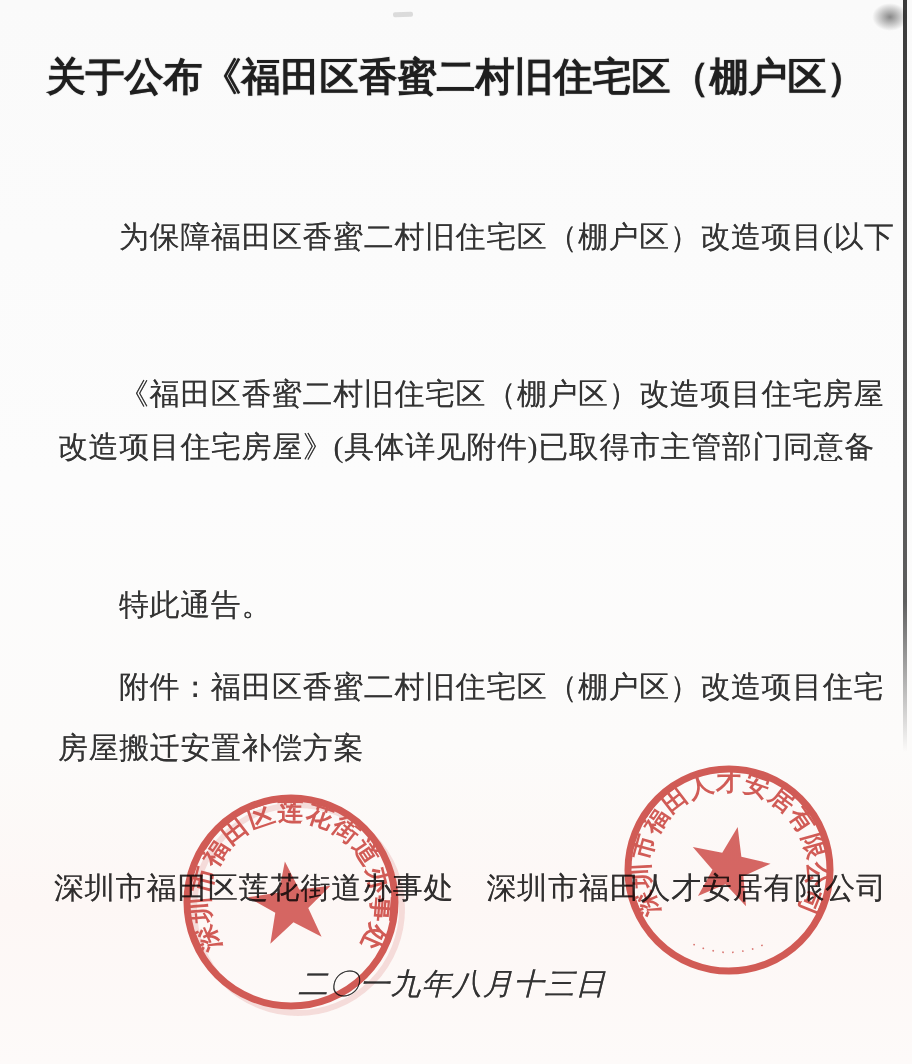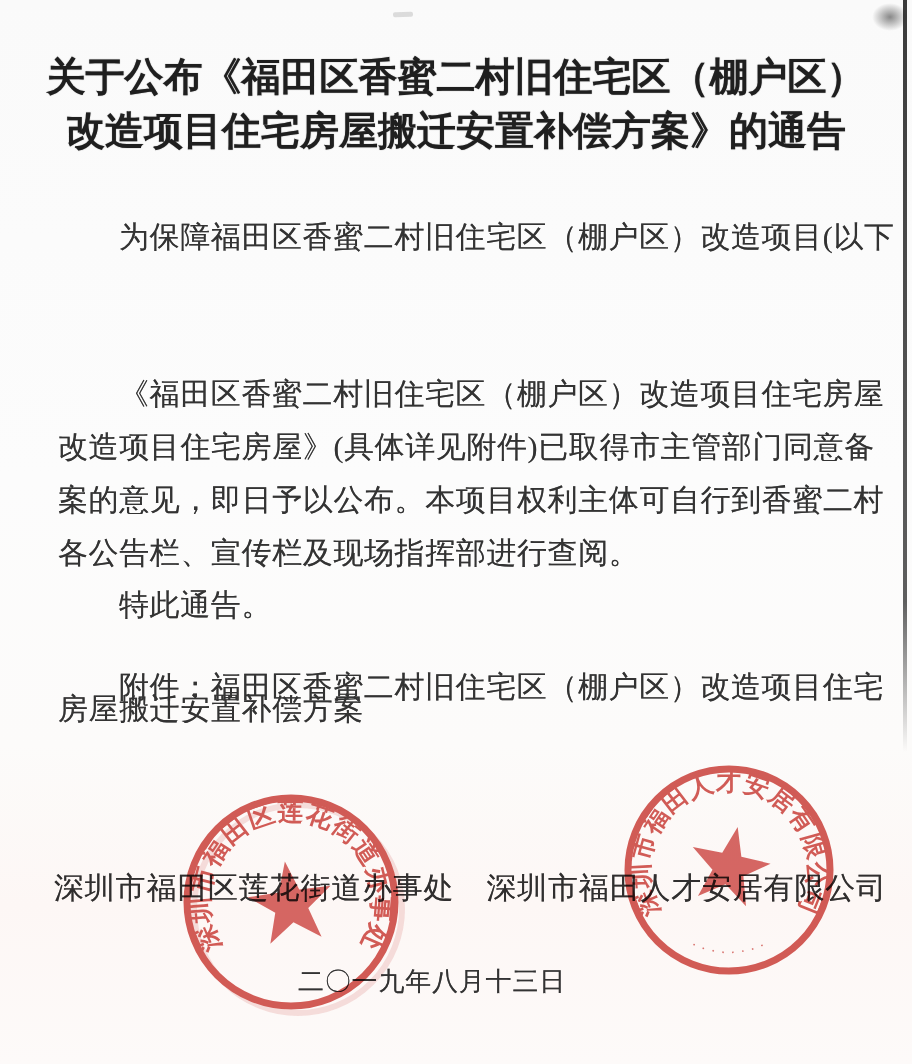--- a/index.html
+++ b/index.html
@@ -30,22 +30,23 @@
     display:flex;align-items:flex-start;
   }
   .sig-name{
     font-size:30px;letter-spacing:0.8px;white-space:nowrap;color:#302e2e;
     text-shadow:0 0 0.6px rgba(80,80,80,.75);
   }
   .sig-left{margin-left:54px;}
   .sig-right{margin-left:32px;}
   .date-line{
     position:absolute;top:964px;left:298px;
-    font-size:26px;letter-spacing:0.8px;white-space:nowrap;color:#333;
+    font-size:30px;letter-spacing:0.8px;white-space:nowrap;color:#333;
     text-shadow:0 0 0.6px rgba(80,80,80,.75);
+    font-style:italic;
   }
   .seal{
     position:absolute;
     mix-blend-mode:multiply;
     opacity:.9;
   }
   .seal-left{left:176px;top:788px;filter:blur(0.3px);}
   .seal-right{left:618px;top:760px;}
   .seal text{font-family:"Liberation Serif","DejaVu Serif",serif;font-weight:bold;}
   .edge-line{
@@ -64,33 +65,30 @@
 </head>
 <body>
 
 <div id="page">
 
   <div class="corner-smudge"></div>
   <div class="top-dash"></div>
   <div class="edge-line"></div>
 
   <div class="title-line" style="top:50px">关于公布《福田区香蜜二村旧住宅区（棚户区）</div>
-  <div class="title-line" style="top:104px">改造项目住宅房屋搬迁安置补偿方案》的通告</div>
 
   <div class="doc-line indent" style="top:217px">为保障福田区香蜜二村旧住宅区（棚户区）改造项目(以下</div>
 
   <div class="doc-line indent" style="top:374px">《福田区香蜜二村旧住宅区（棚户区）改造项目住宅房屋</div>
   <div class="doc-line" style="top:427px">改造项目住宅房屋》(具体详见附件)已取得市主管部门同意备</div>
-  <div class="doc-line" style="top:480px">案的意见，即日予以公布。本项目权利主体可自行到香蜜二村</div>
-  <div class="doc-line" style="top:533px">各公告栏、宣传栏及现场指挥部进行查阅。</div>
 
   <div class="doc-line indent" style="top:585px">特此通告。</div>
 
   <div class="doc-line indent" style="top:667px">附件：福田区香蜜二村旧住宅区（棚户区）改造项目住宅</div>
-  <div class="doc-line" style="top:689px">房屋搬迁安置补偿方案</div>
+  <div class="doc-line" style="top:728px">房屋搬迁安置补偿方案</div>
 
   <div class="sig-row">
     <span class="sig-name sig-left">深圳市福田区莲花街道办事处</span>
     <span class="sig-name sig-right">深圳市福田人才安居有限公司</span>
   </div>
 
   <div class="date-line">二〇一九年八月十三日</div>
 
   <svg class="seal seal-left" width="230" height="230" viewBox="0 0 230 230">
     <defs>

